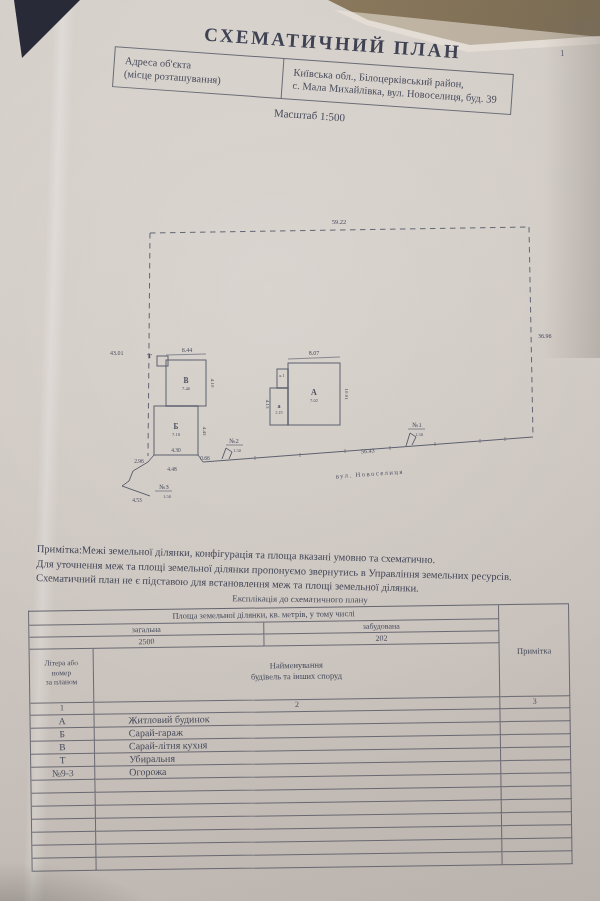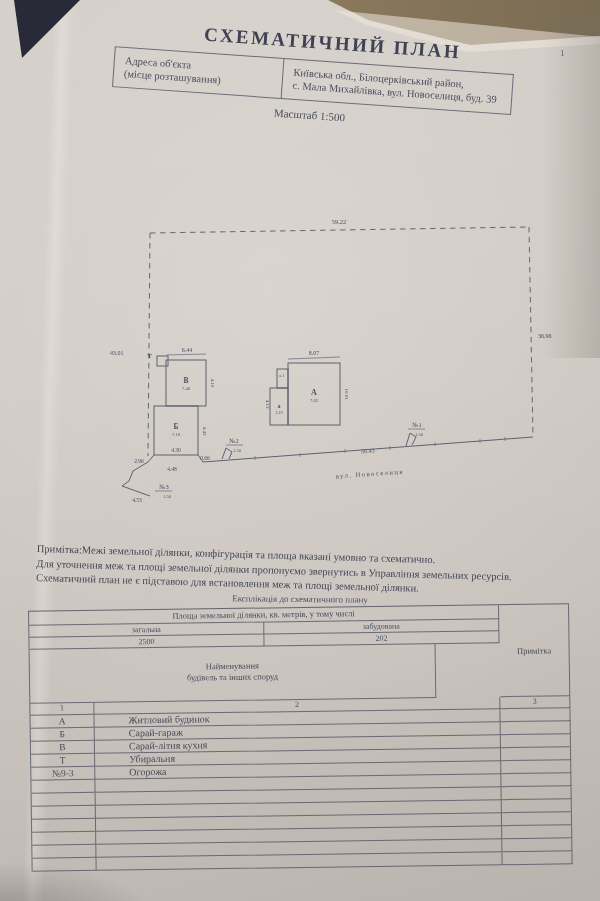--- a/index.html
+++ b/index.html
@@ -181,20 +181,25 @@
         <div class="cell row-areah">Площа земельної ділянки, кв. метрів, у тому числі</div>
         <div class="row-split">
           <div class="cell half">загальна</div>
           <div class="cell half">забудована</div>
         </div>
         <div class="row-split">
           <div class="cell half">2500</div>
           <div class="cell half">202</div>
         </div>
         <div class="row-cols">
+          <div class="cell c-letter-h">
+            <div>Літера або</div>
+            <div>номер</div>
+            <div>за планом</div>
+          </div>
           <div class="cell c-name-h">
             <div>Найменування</div>
             <div>будівель та інших споруд</div>
           </div>
         </div>
         <div class="row-nums">
           <div class="cell c1">1</div>
           <div class="cell c2">2</div>
         </div>
       </div>

